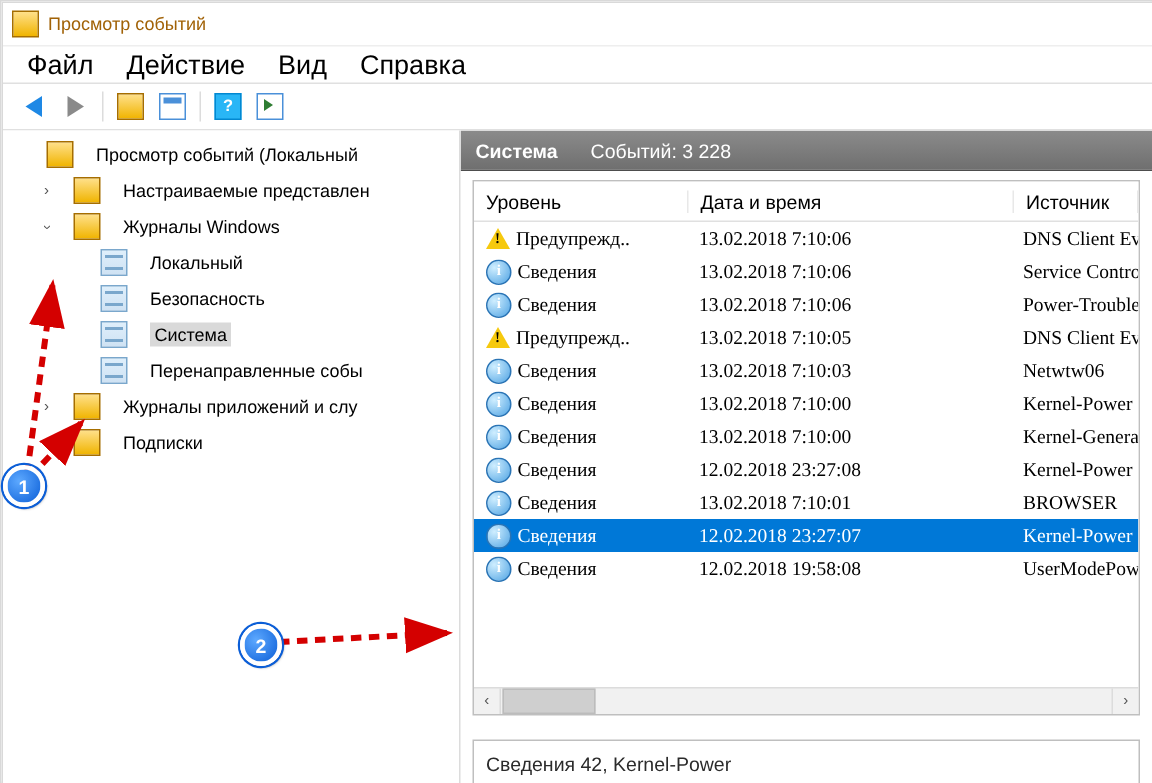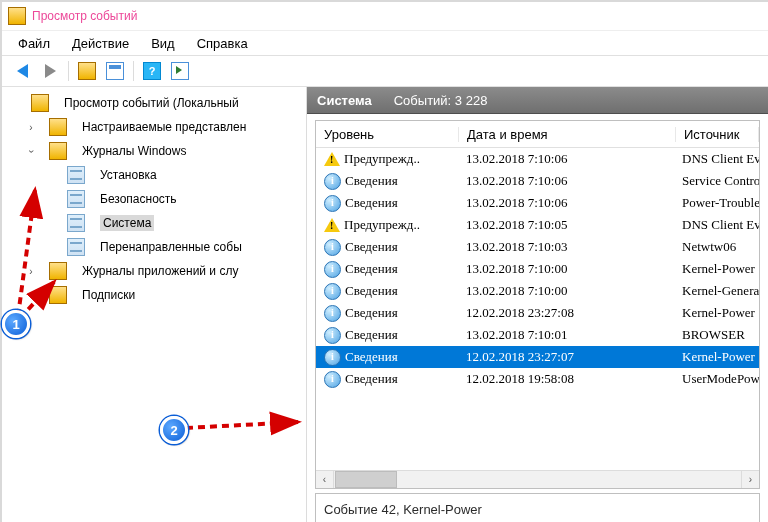--- a/index.html
+++ b/index.html
@@ -22,33 +22,33 @@
   align-items: center;
   padding: 0 6px;
   border-bottom: 1px solid #eee;
 }
 .title-bar .app-icon {
   width: 16px; height: 16px;
   background: linear-gradient(#ffe08a, #f0b400);
   border: 1px solid #a66e00;
   margin-right: 6px;
 }
-.title-bar .title { font-size: 12px; color: #ec4899; }
+.title-bar .title { font-size: 12px; color: #a16207; }
 
 
 .menu-bar {
   height: 24px;
   display: flex;
   align-items: center;
   padding: 0 6px;
   gap: 2px;
 }
 .menu-bar .menu-item {
   padding: 2px 10px;
-  font-size: 13px;
+  font-size: 18px;
 }
 
 
 .toolbar {
   height: 30px;
   display: flex;
   align-items: center;
   padding: 0 6px;
   gap: 0;
   border-top: 1px solid #e0e0e0;
@@ -152,21 +152,21 @@
   display: flex;
   align-items: center;
   padding: 0 10px;
   gap: 22px;
   font-size: 13px;
   border-bottom:1px solid #4d4d4d;
 }
 .right-header .bold { font-weight: 600; }
 
 .grid-wrap{
-  margin:6px 8px 0 8px;
+  margin:6px 8px 12px 8px;
   border:1px solid #bfbfbf;
   flex:1;
   display:flex;
   flex-direction:column;
   overflow:hidden;
 }
 .grid-head{
   display:flex;
   height:26px;
   align-items:center;
@@ -301,21 +301,21 @@
       <span class="label">Настраиваемые представлен</span>
     </div>
     <div class="tree-row ind1">
       <span class="twisty" style="transform:rotate(90deg)">›</span>
       <span class="node-icon folder"></span>
       <span class="label">Журналы Windows</span>
     </div>
     <div class="tree-row ind2">
       <span class="twisty"></span>
       <span class="node-icon log"></span>
-      <span class="label">Установка</span>
+      <span class="label">Локальный</span>
     </div>
     <div class="tree-row ind2">
       <span class="twisty"></span>
       <span class="node-icon log"></span>
       <span class="label">Безопасность</span>
     </div>
     <div class="tree-row ind2 selected">
       <span class="twisty"></span>
       <span class="node-icon log"></span>
       <span class="label">Система</span>
@@ -440,21 +440,21 @@
           </div>
         </div>
       <div class="hscroll">
         <div class="btn">‹</div>
         <div class="thumb"></div>
         <div class="btn r">›</div>
       </div>
     </div>
 
     <div class="detail-bar">
-      <span>Событие 42, Kernel-Power</span>
+      <span>Сведения 42, Kernel-Power</span>
     </div>
   </div>
 </div>
 
 <svg class="annotation" width="768" height="522">
   <defs>
     <marker id="ah" markerWidth="10" markerHeight="10" refX="7" refY="3" orient="auto">
       <path d="M0,0 L8,3 L0,6 Z" fill="#d40000"></path>
     </marker>
   </defs>

